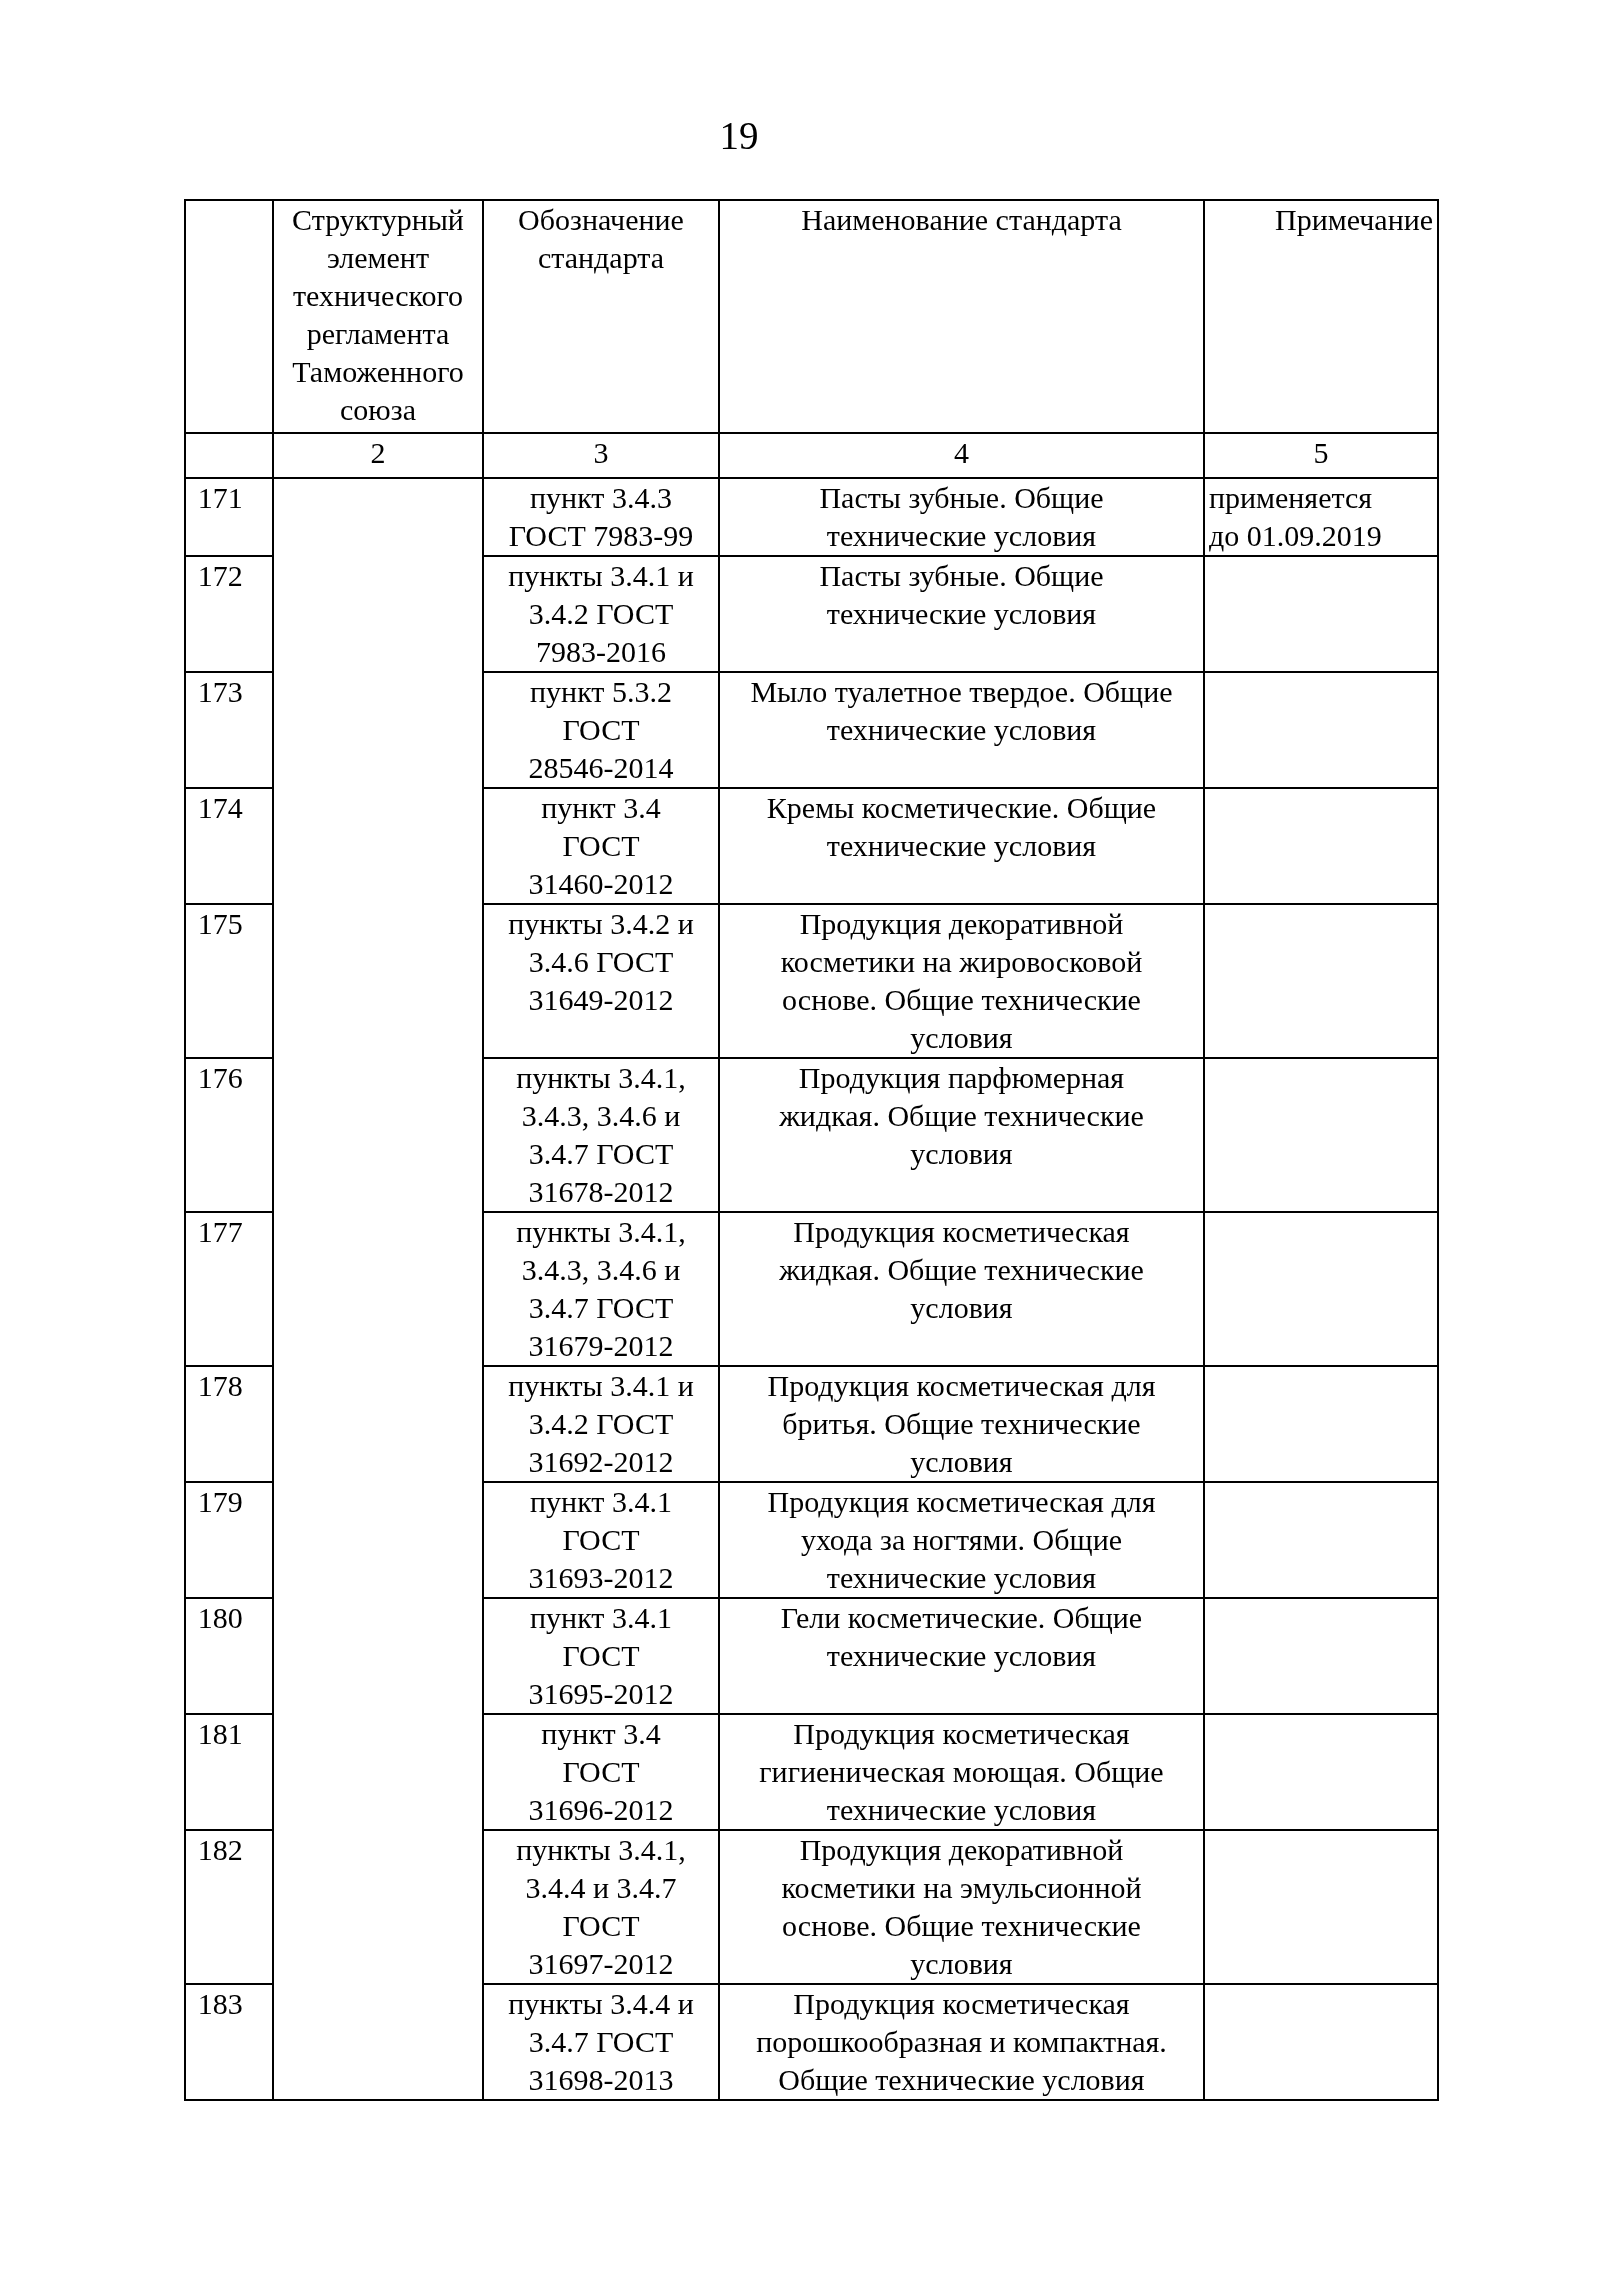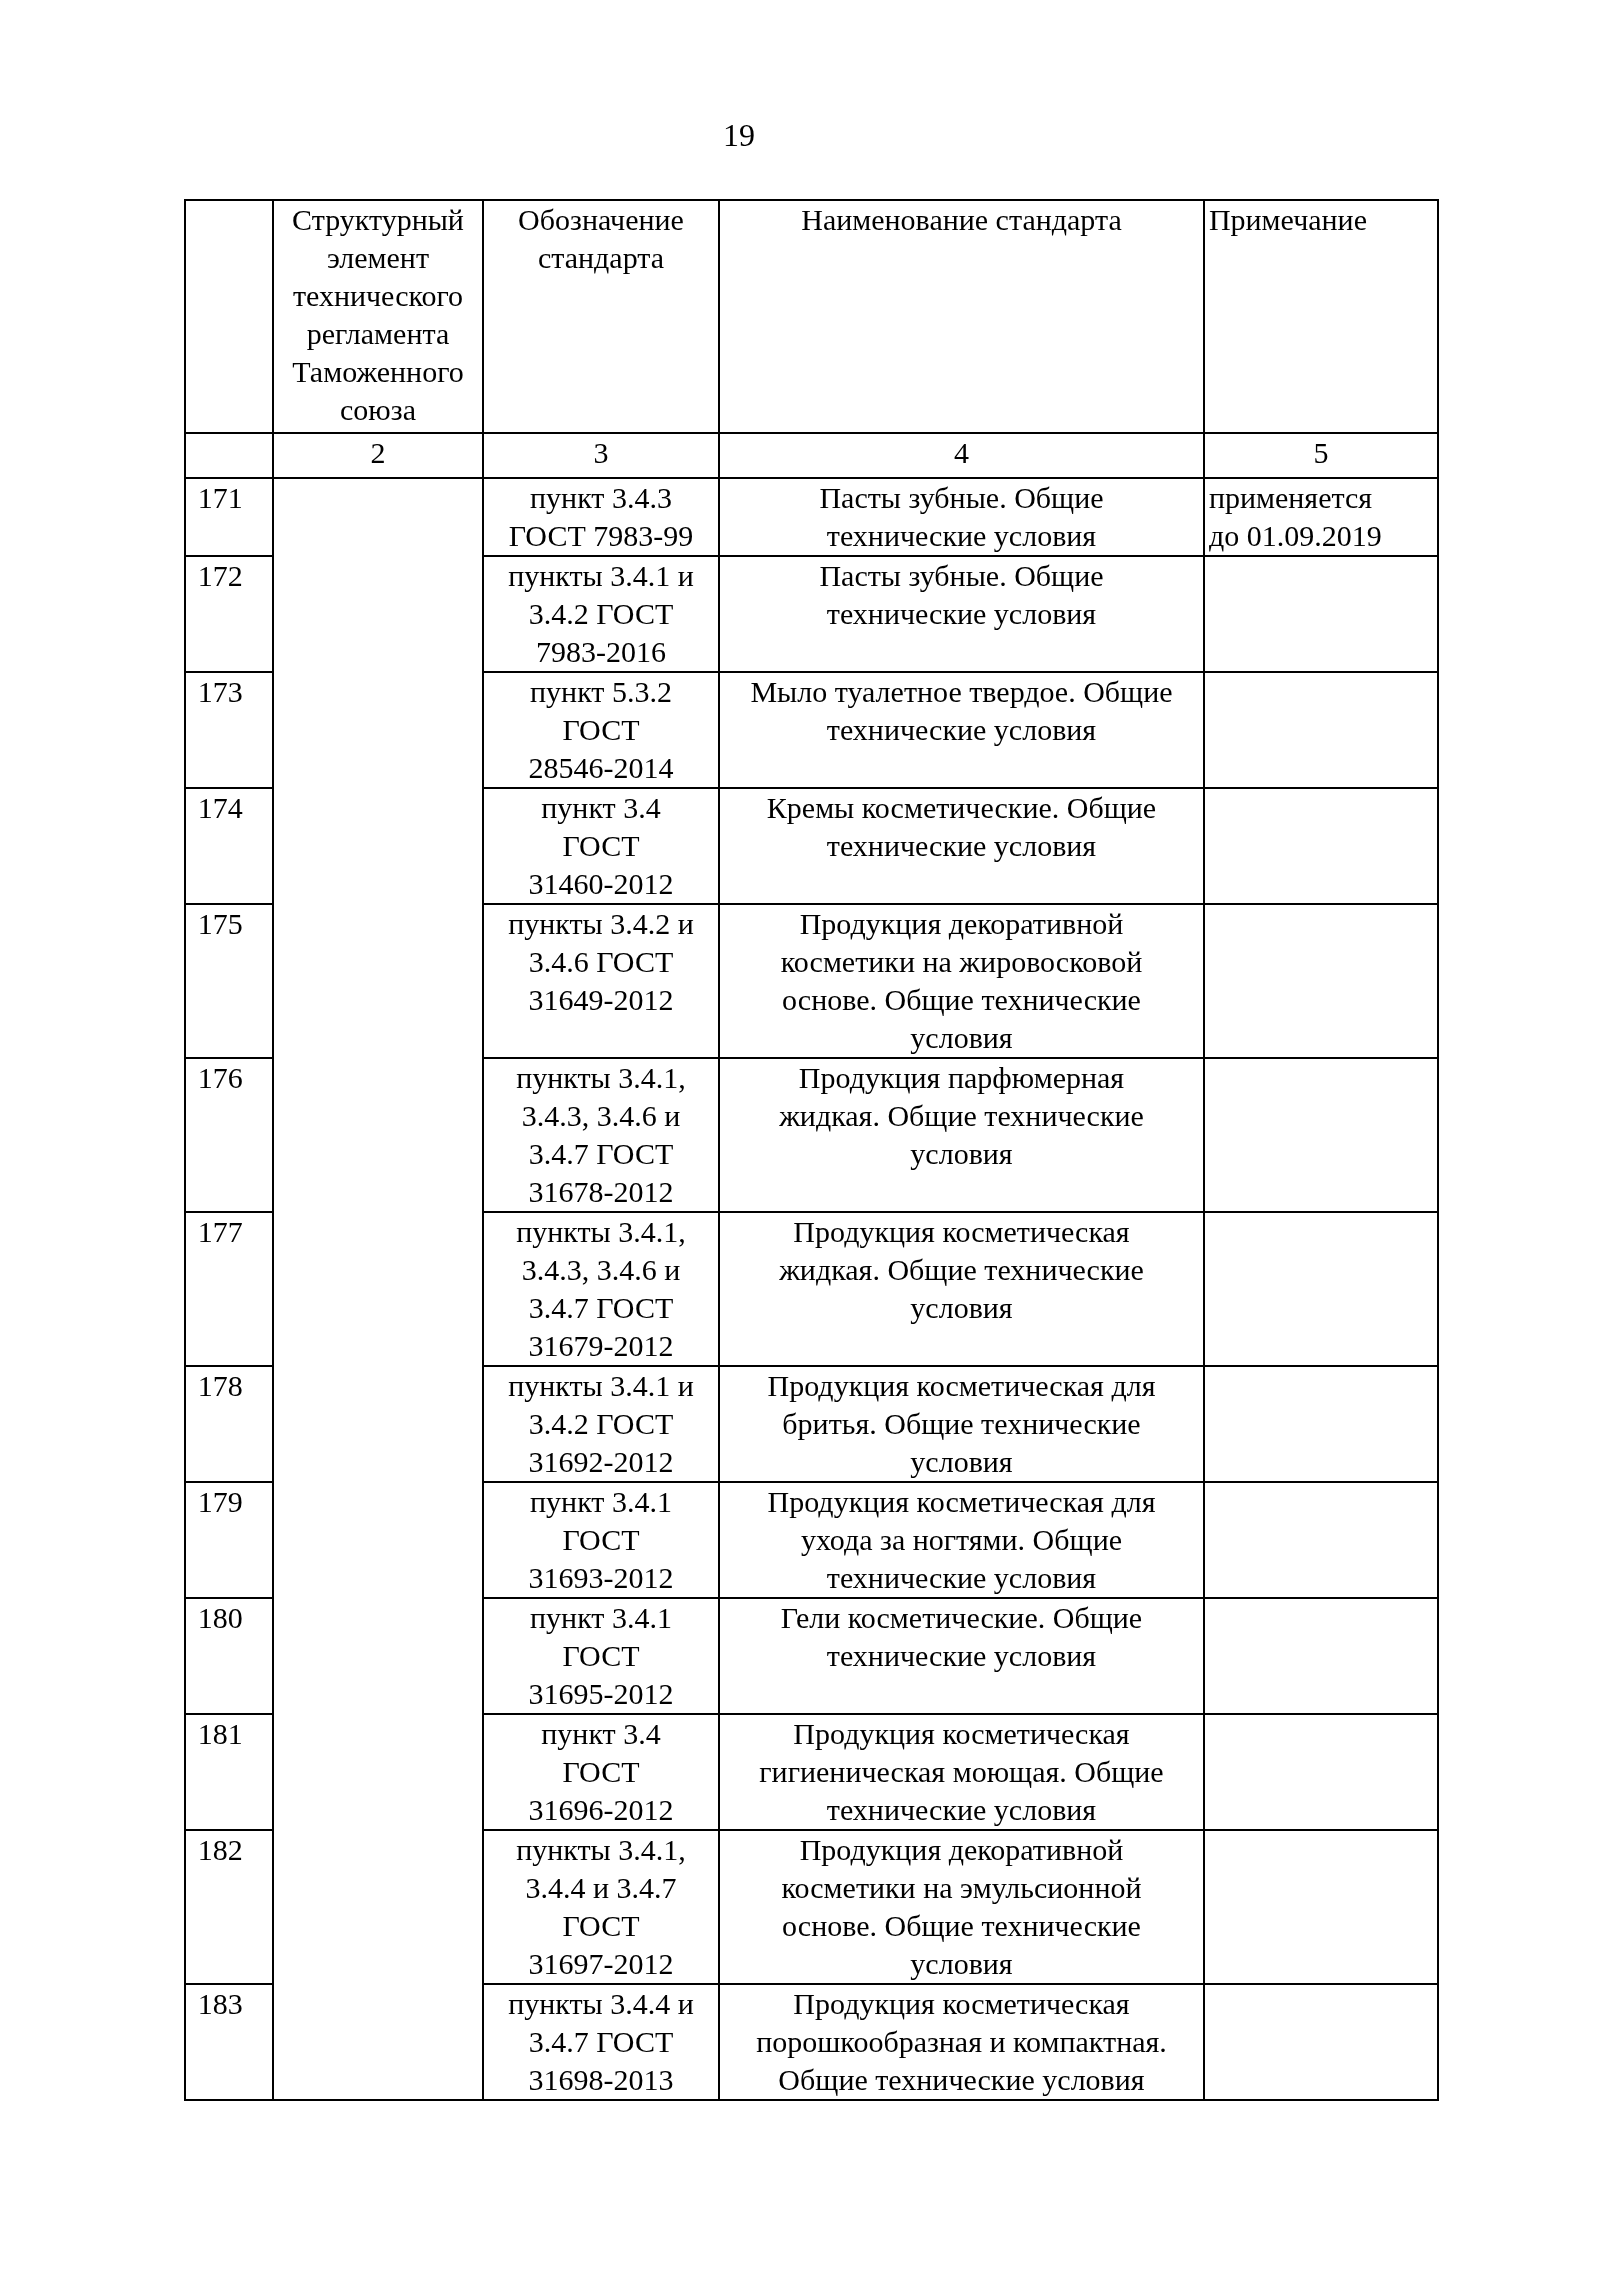--- a/index.html
+++ b/index.html
@@ -14,21 +14,21 @@
     overflow: hidden;
     font-family: "Liberation Serif", "DejaVu Serif", serif;
     color: #000000;
   }
   .page-number {
     position: absolute;
     top: 116px;
     left: 0;
     width: 1478px;
     text-align: center;
-    font-size: 32px;
+    font-size: 39px;
     line-height: 39px;
   }
   table.std {
     position: absolute;
     left: 184px;
     top: 199px;
     border-collapse: collapse;
     table-layout: fixed;
     width: 1253px;
     border-radius: 22px;
@@ -77,21 +77,21 @@
         <span class="line">технического</span>
         <span class="line">регламента</span>
         <span class="line">Таможенного</span>
         <span class="line">союза</span>
       </th>
       <th class="c-code">
         <span class="line">Обозначение</span>
         <span class="line">стандарта</span>
       </th>
       <th class="c-name" style="text-align:center">Наименование стандарта</th>
-      <th class="c-note" style="text-align:left">Примечание</th>
+      <th class="c-note" style="text-align:right">Примечание</th>
     </tr>
     <tr class="nums">
       <td class="c-num"></td>
       <td class="c-elem" style="text-align:center">2</td>
       <td class="c-code">3</td>
       <td class="c-name" style="text-align:center">4</td>
       <td class="c-note" style="text-align:center">5</td>
     </tr>
   </thead>
   <tbody id="rows">

